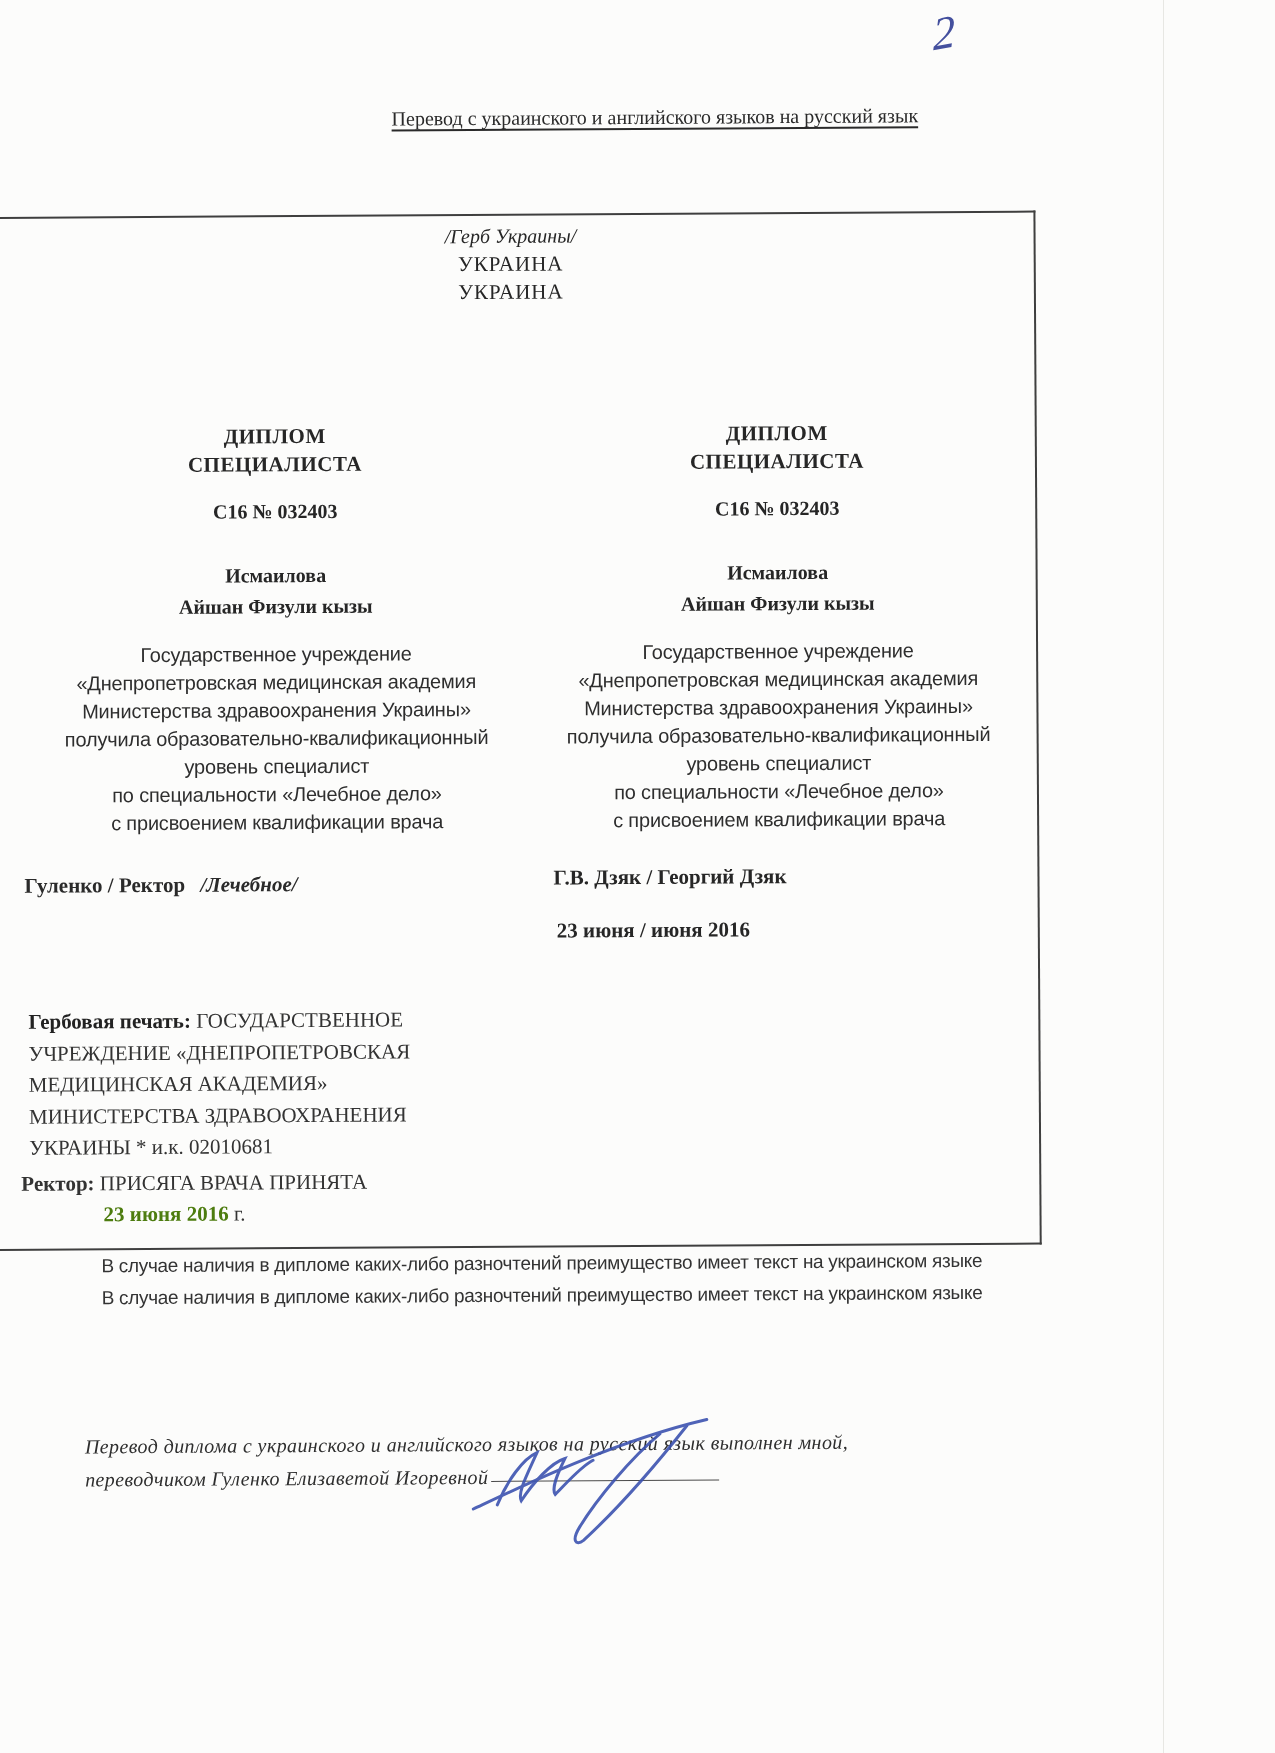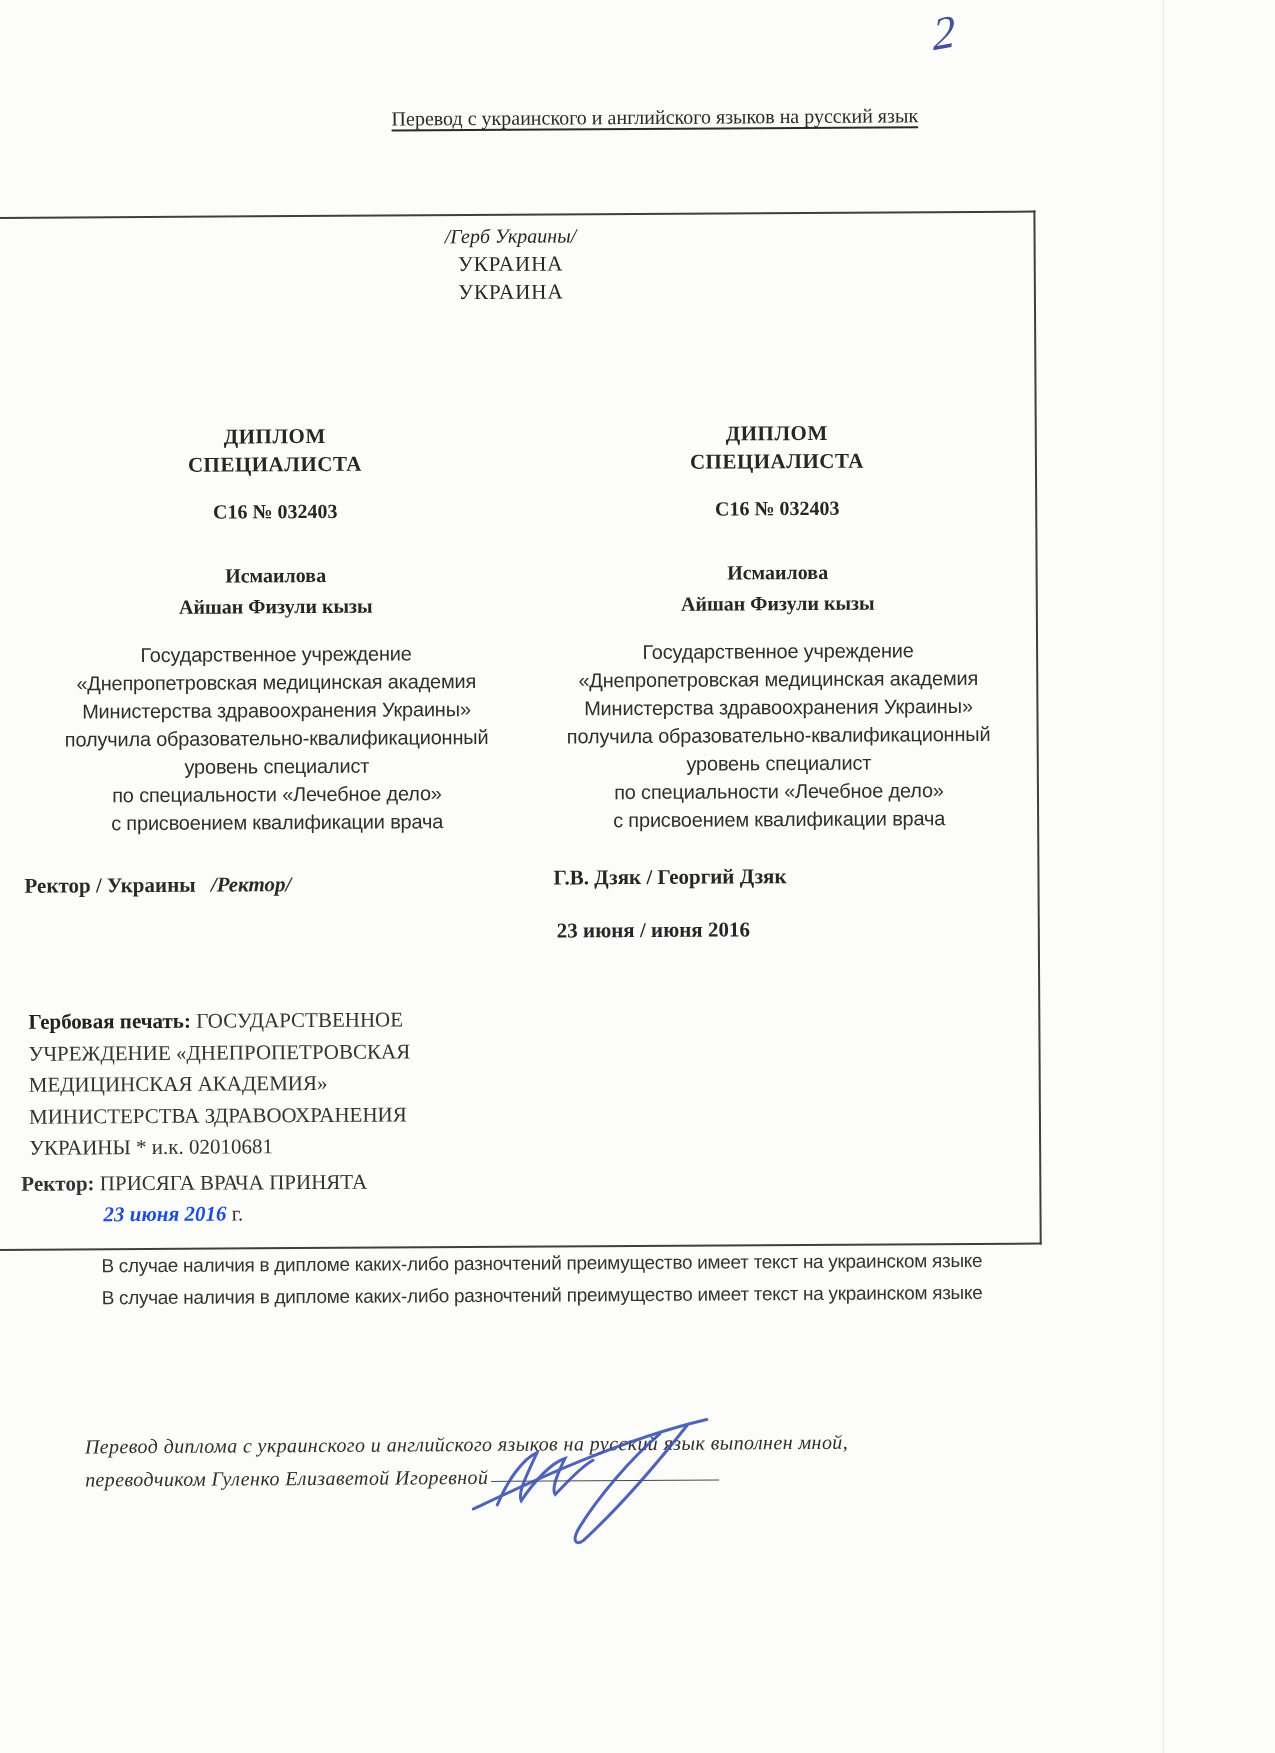--- a/index.html
+++ b/index.html
@@ -36,21 +36,21 @@
     font-size:20px;line-height:28px;color:#2e2e2e;letter-spacing:-0.2px;
   }
   .rector{left:33px;top:655px;font-size:21px;font-weight:bold;color:#2a2a2a;}
   .rector .note{font-style:italic;margin-left:10px;}
   .signatory{left:562px;top:650px;font-size:21px;font-weight:bold;}
   .dateline{left:565px;top:703px;font-size:21px;font-weight:bold;}
   .seal{left:36px;top:788px;width:490px;font-size:21px;line-height:31.5px;color:#333;}
   .seal b{color:#222;text-align:center;}
   .stamp{left:28px;top:950px;width:480px;font-size:21px;line-height:31px;color:#333;}
   .stamp .l2{padding-left:82px;}
-  .stamp .dt{font-weight:bold;font-style:italic;color:#1d4ed8;}
+  .stamp .dt{font-weight:bold;color:#4d7c0f;}
   .note-line{
     width:1000px;left:40px;text-align:center;font-family:"Liberation Sans",sans-serif;
     font-size:19px;letter-spacing:-0.3px;color:#333;
   }
   .trans{left:82px;font-style:italic;font-size:20px;letter-spacing:0.4px;color:#2e2e2e;}
   .sig-underline{left:488px;top:1448px;width:228px;height:32px;border-bottom:1.6px solid #4a4a4a;}
   .sig-svg{left:452px;top:1396px;}
 </style>
 </head>
 <body>
@@ -107,22 +107,22 @@
           <div>«Днепропетровская медицинская академия</div>
           <div>Министерства здравоохранения Украины»</div>
           <div>получила образовательно-квалификационный</div>
           <div>уровень специалист</div>
           <div>по специальности «Лечебное дело»</div>
           <div>с присвоением квалификации врача</div>
         </div>
       </div>
 
       <div class="abs rector">
-        <span>Ректор / Украины</span>
-        <span class="note">/Ректор/</span>
+        <span>Гуленко / Ректор</span>
+        <span class="note">/Лечебное/</span>
       </div>
 
       <div class="abs signatory">Г.В. Дзяк / Георгий Дзяк</div>
       <div class="abs dateline">23 июня / июня 2016</div>
 
       <div class="abs seal">
         <div><b>Гербовая печать:</b> <span>ГОСУДАРСТВЕННОЕ</span></div>
         <div>УЧРЕЖДЕНИЕ «ДНЕПРОПЕТРОВСКАЯ</div>
         <div>МЕДИЦИНСКАЯ АКАДЕМИЯ»</div>
         <div>МИНИСТЕРСТВА ЗДРАВООХРАНЕНИЯ</div>

